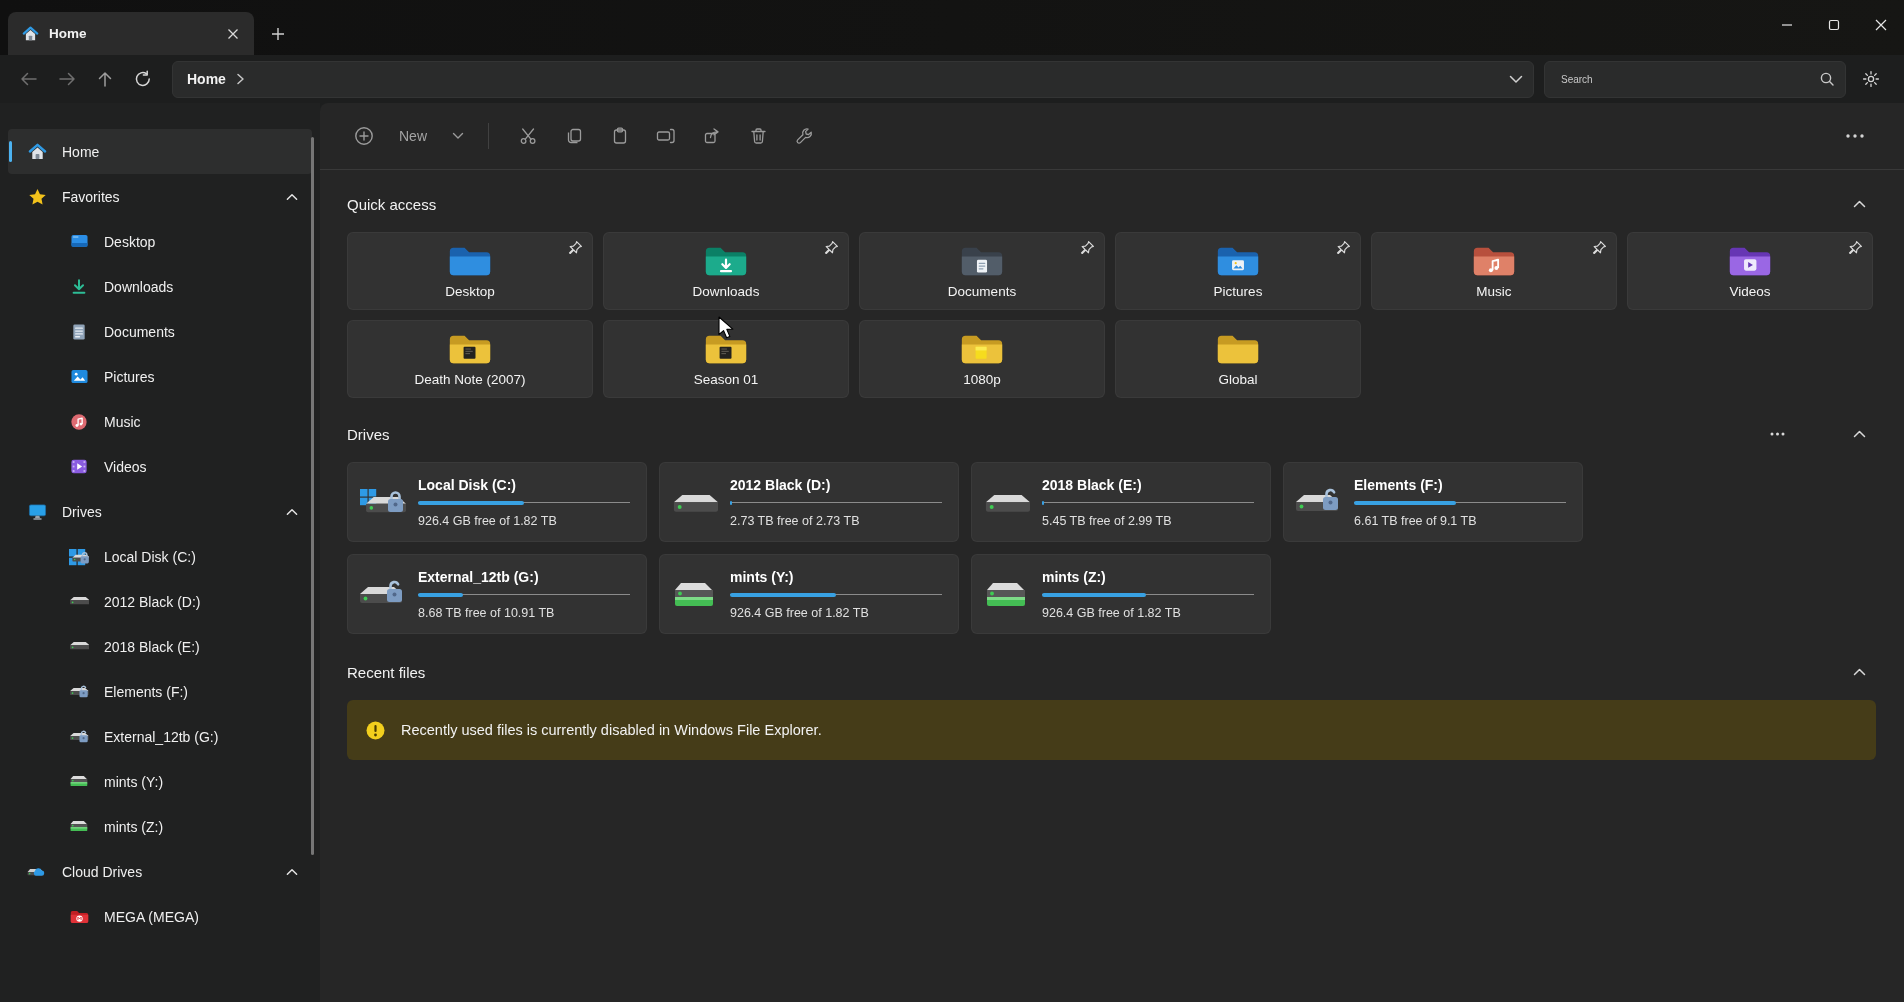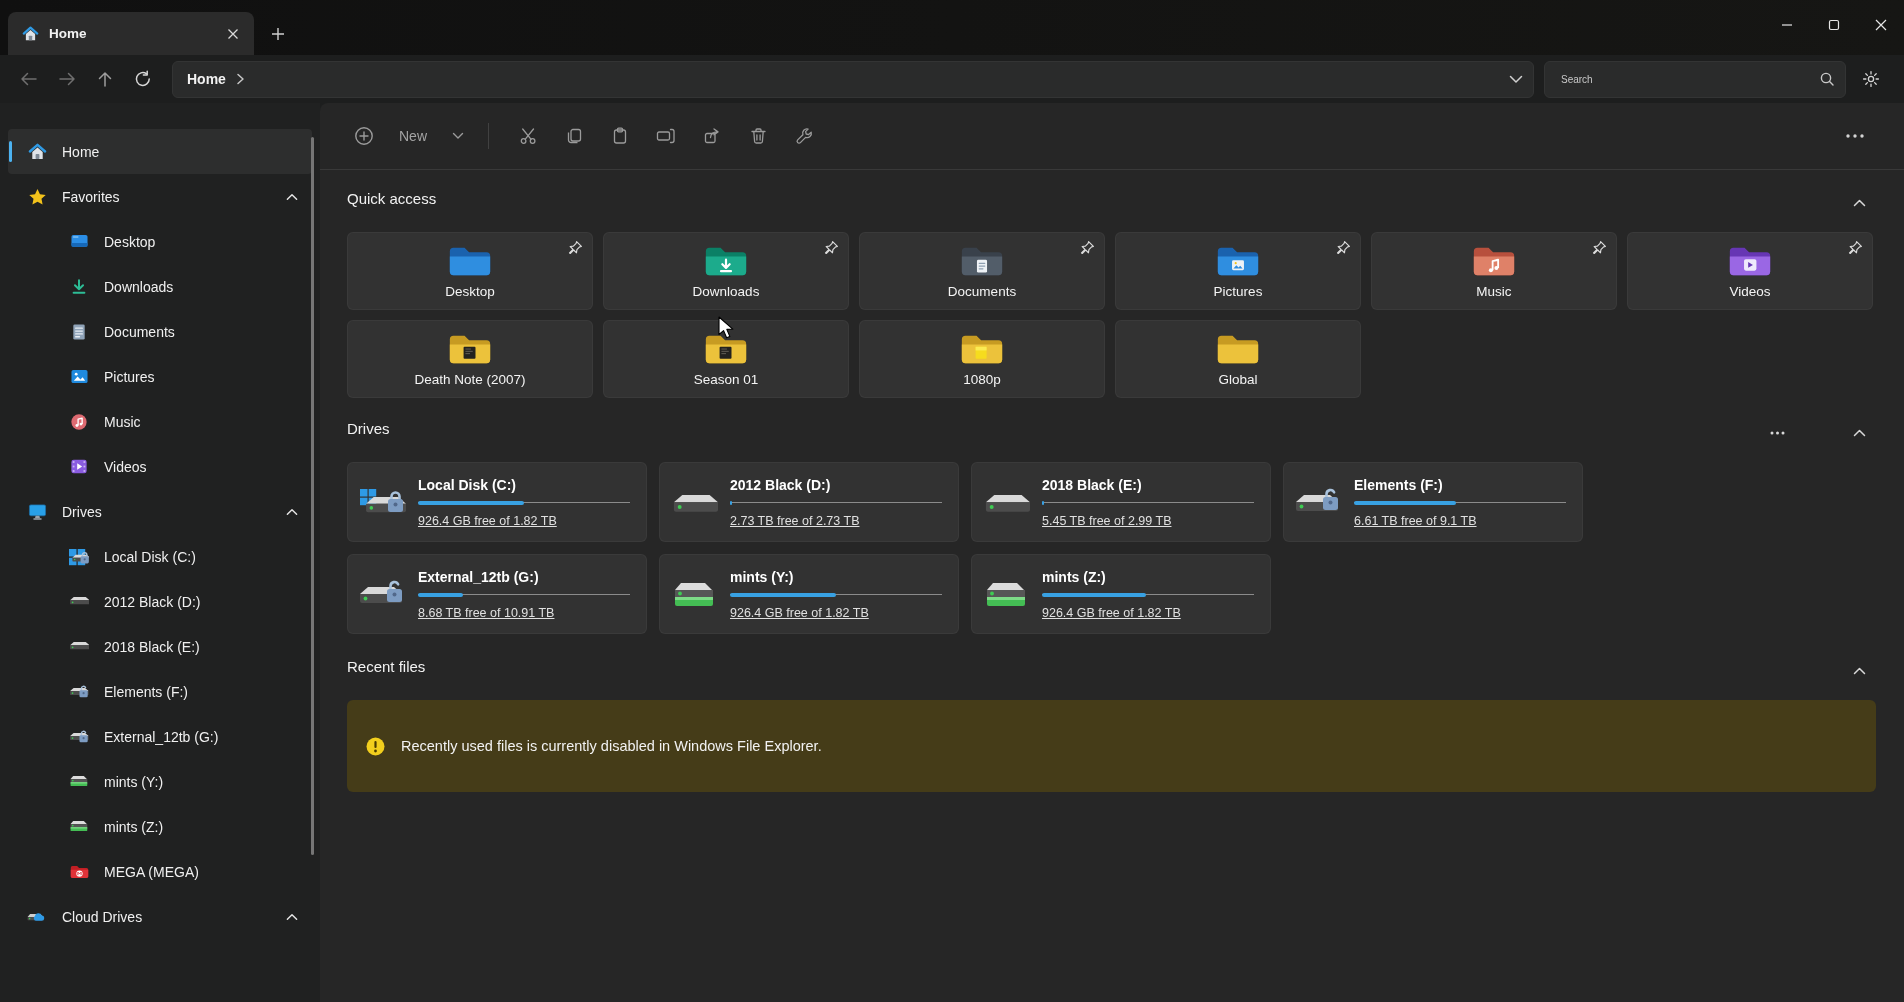--- a/index.html
+++ b/index.html
@@ -51,44 +51,44 @@
 
   
   .toolbar{height:66px;display:flex;align-items:center;padding:0 26px;border-bottom:1px solid #393939;flex:none;}
   .newbtn{display:flex;align-items:center;gap:25px;color:#a3a3a3;font-size:14px;padding:6px 8px;border-radius:5px;}
   .tdiv{width:1px;height:26px;background:#414141;margin:0 16px;}
   .tbtn{width:46px;height:40px;border-radius:5px;display:flex;align-items:center;justify-content:center;}
   .tspacer{flex:1;}
 
   
   .scrollarea{flex:1;padding:20px 28px 0 27px;overflow:hidden;}
-  .sechead{display:flex;align-items:flex-start;height:28px;margin-bottom:14px;gap:48px;}
+  .sechead{display:flex;align-items:center;height:28px;margin-bottom:14px;gap:48px;}
   .sechead .sectitle{font-size:15px;color:#f2f2f2;flex:1;}
   .sechead .secbtn{width:34px;height:26px;display:flex;align-items:center;justify-content:center;border-radius:4px;}
 
   .qgrid{display:grid;grid-template-columns:repeat(6,246px);gap:10px;margin-bottom:10px;}
   .qgrid.row2{margin-bottom:22px;}
   .qcard{height:78px;background:#323232;border:1px solid rgba(255,255,255,.045);border-radius:6px;
          position:relative;display:flex;flex-direction:column;align-items:center;justify-content:center;box-sizing:border-box;}
   .qcard .qlabel{font-size:13.5px;margin-top:5px;color:#f4f4f4;}
   .qcard .pin{position:absolute;top:7px;right:9px;}
 
   .dgrid{display:grid;grid-template-columns:repeat(4,300px);gap:12px;margin-bottom:12px;}
   .dgrid.row2{margin-bottom:24px;}
   .dcard{height:80px;background:#323232;border:1px solid rgba(255,255,255,.045);border-radius:6px;
          display:flex;align-items:center;padding:0 16px 0 12px;gap:12px;box-sizing:border-box;}
   .dinfo{flex:1;min-width:0;}
   .dname{font-size:14px;font-weight:700;color:#fff;white-space:nowrap;}
   .dbarwrap{position:relative;height:6px;margin:7px 0 8px 0;}
   .dtrack{position:absolute;left:0;right:0;top:2.5px;height:1px;background:#8b8b8b;}
   .dfill{position:absolute;left:0;top:1px;height:4px;border-radius:2px;background:#38a1e3;}
-  .dfree{font-size:12.5px;color:#e0e0e0;text-decoration:underline;}
+  .dfree{font-size:12.5px;color:#e0e0e0;}
 
   .banner{height:60px;background:#453c18;border-radius:6px;display:flex;align-items:center;
-          padding:16px 18px;gap:15px;}
+          padding:0 18px;gap:15px;}
   .banner .btext{font-size:14.5px;color:#f2f2f2;}
 
   .cursor{position:absolute;left:718px;top:316px;pointer-events:none;}
   svg{display:block;}
 </style>
 </head>
 <body>
 
 <div class="win">
 
@@ -406,48 +406,48 @@
                   <path d="M5 0 h24 l7 7 H-1 z" fill="#dcdcdc"></path>
                   <rect x="-1" y="7" width="38" height="7" fill="#565656"></rect>
                   <circle cx="4" cy="10.5" r="1.9" fill="#3ecb52"></circle>
                   <rect x="-1" y="14" width="38" height="9" rx="2" fill="#44bd54"></rect>
                   <rect x="-1" y="14" width="38" height="3" fill="#7ddb87"></rect>
                 </g>
               </svg>
             </span>
             <span class="slabel">mints (Z:)</span>
           </div>
+          <div class="srow">
+            <span class="sicon">
+              <svg width="20" height="18" viewBox="0 0 20 18">
+                <g transform="translate(1,6) scale(0.42)">
+                  <path d="M5 0 h24 l7 7 H-1 z" fill="#cfcfcf"></path>
+                  <rect x="-1" y="7" width="38" height="8" rx="2" fill="#4c4c4c"></rect>
+                  <circle cx="4" cy="11" r="1.9" fill="#3ecb52"></circle>
+                </g>
+                <path d="M8 8 a3.4 3.4 0 0 1 3.3-2.8 a3.6 3.6 0 0 1 3.5 2.4 a2.6 2.6 0 0 1 -0.4 5.2 H9.4 a2.6 2.6 0 0 1 -1.4-4.8z" fill="#2e9ae6"></path>
+              </svg>
+            </span>
+            <span class="slabel">Cloud Drives</span>
+            <span class="schev">
+              <svg width="12" height="8" viewBox="0 0 13 8">
+                <path d="M1.5 6.5 L6.5 1.5 L11.5 6.5" fill="none" stroke="#e4e4e4" stroke-width="1.6" stroke-linecap="round" stroke-linejoin="round"></path>
+              </svg>
+            </span>
+          </div>
           <div class="srow child">
             <span class="sicon">
               <svg width="19" height="16" viewBox="0 0 48 38">
                 <path d="M2 8 q0-4 4-4 h12 l5 5 h19 q4 0 4 4 v17 q0 4-4 4 H6 q-4 0-4-4 z" fill="#c11f24"></path>
                 <path d="M2 13.5 h44 v16.5 q0 4-4 4 H6 q-4 0-4-4 z" fill="#e03238"></path>
                 <circle cx="24" cy="23" r="8" fill="#fff"></circle>
                 <path d="M20 27 v-7.5 l4 4 4-4 V27" fill="none" stroke="#e03238" stroke-width="2.4" stroke-linejoin="round"></path>
               </svg>
             </span>
             <span class="slabel">MEGA (MEGA)</span>
-          </div>
-          <div class="srow">
-            <span class="sicon">
-              <svg width="20" height="18" viewBox="0 0 20 18">
-                <g transform="translate(1,6) scale(0.42)">
-                  <path d="M5 0 h24 l7 7 H-1 z" fill="#cfcfcf"></path>
-                  <rect x="-1" y="7" width="38" height="8" rx="2" fill="#4c4c4c"></rect>
-                  <circle cx="4" cy="11" r="1.9" fill="#3ecb52"></circle>
-                </g>
-                <path d="M8 8 a3.4 3.4 0 0 1 3.3-2.8 a3.6 3.6 0 0 1 3.5 2.4 a2.6 2.6 0 0 1 -0.4 5.2 H9.4 a2.6 2.6 0 0 1 -1.4-4.8z" fill="#2e9ae6"></path>
-              </svg>
-            </span>
-            <span class="slabel">Cloud Drives</span>
-            <span class="schev">
-              <svg width="12" height="8" viewBox="0 0 13 8">
-                <path d="M1.5 6.5 L6.5 1.5 L11.5 6.5" fill="none" stroke="#e4e4e4" stroke-width="1.6" stroke-linecap="round" stroke-linejoin="round"></path>
-              </svg>
-            </span>
           </div>
         </div>
       <div class="side-scrollbar"></div>
     </div>
 
     <div class="content">
 
       <div class="toolbar">
         <div class="newbtn">
           <span>

